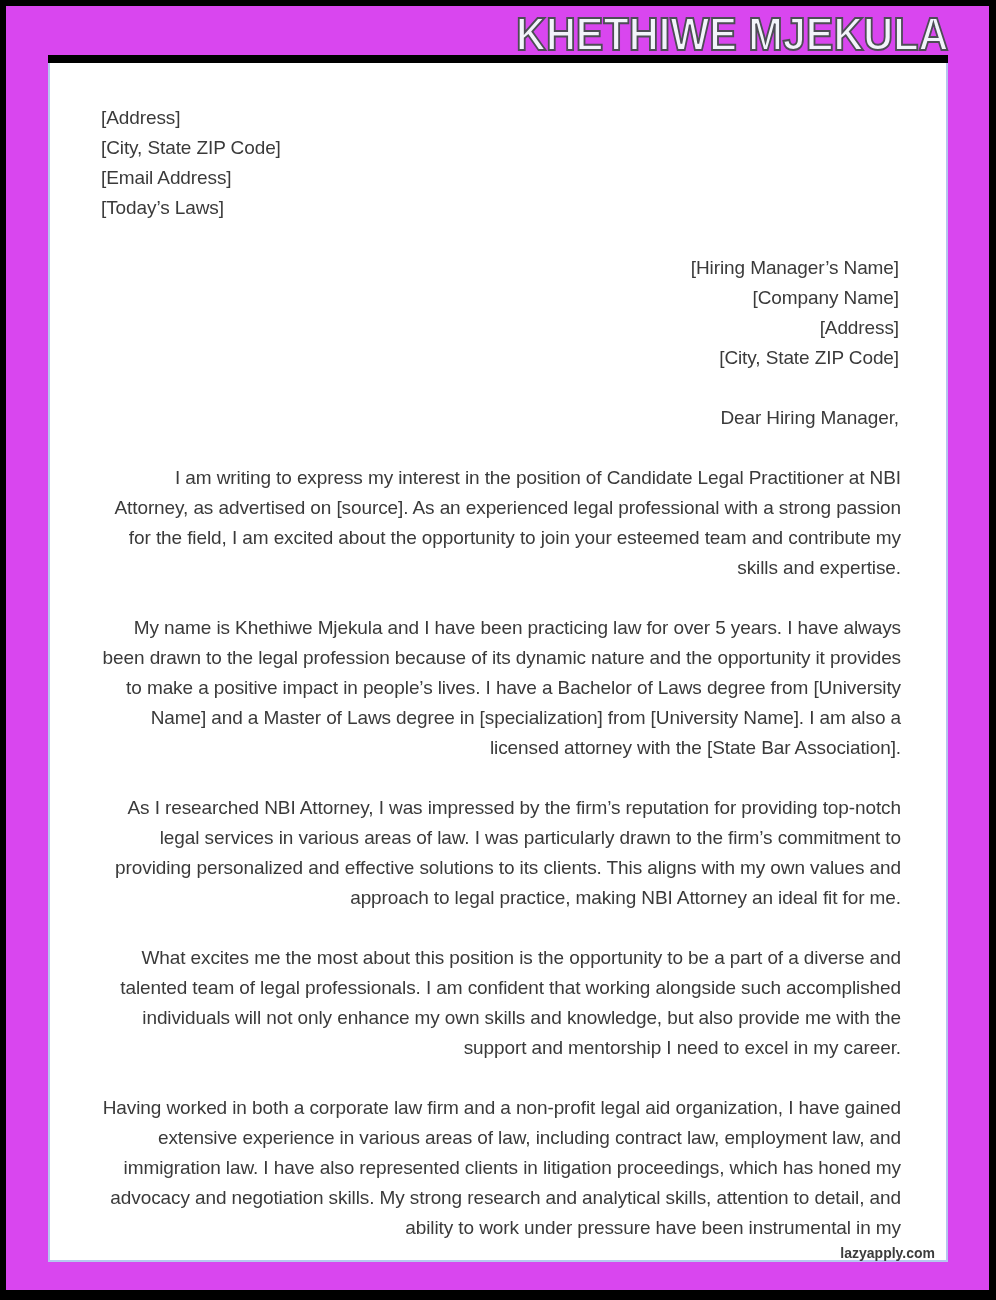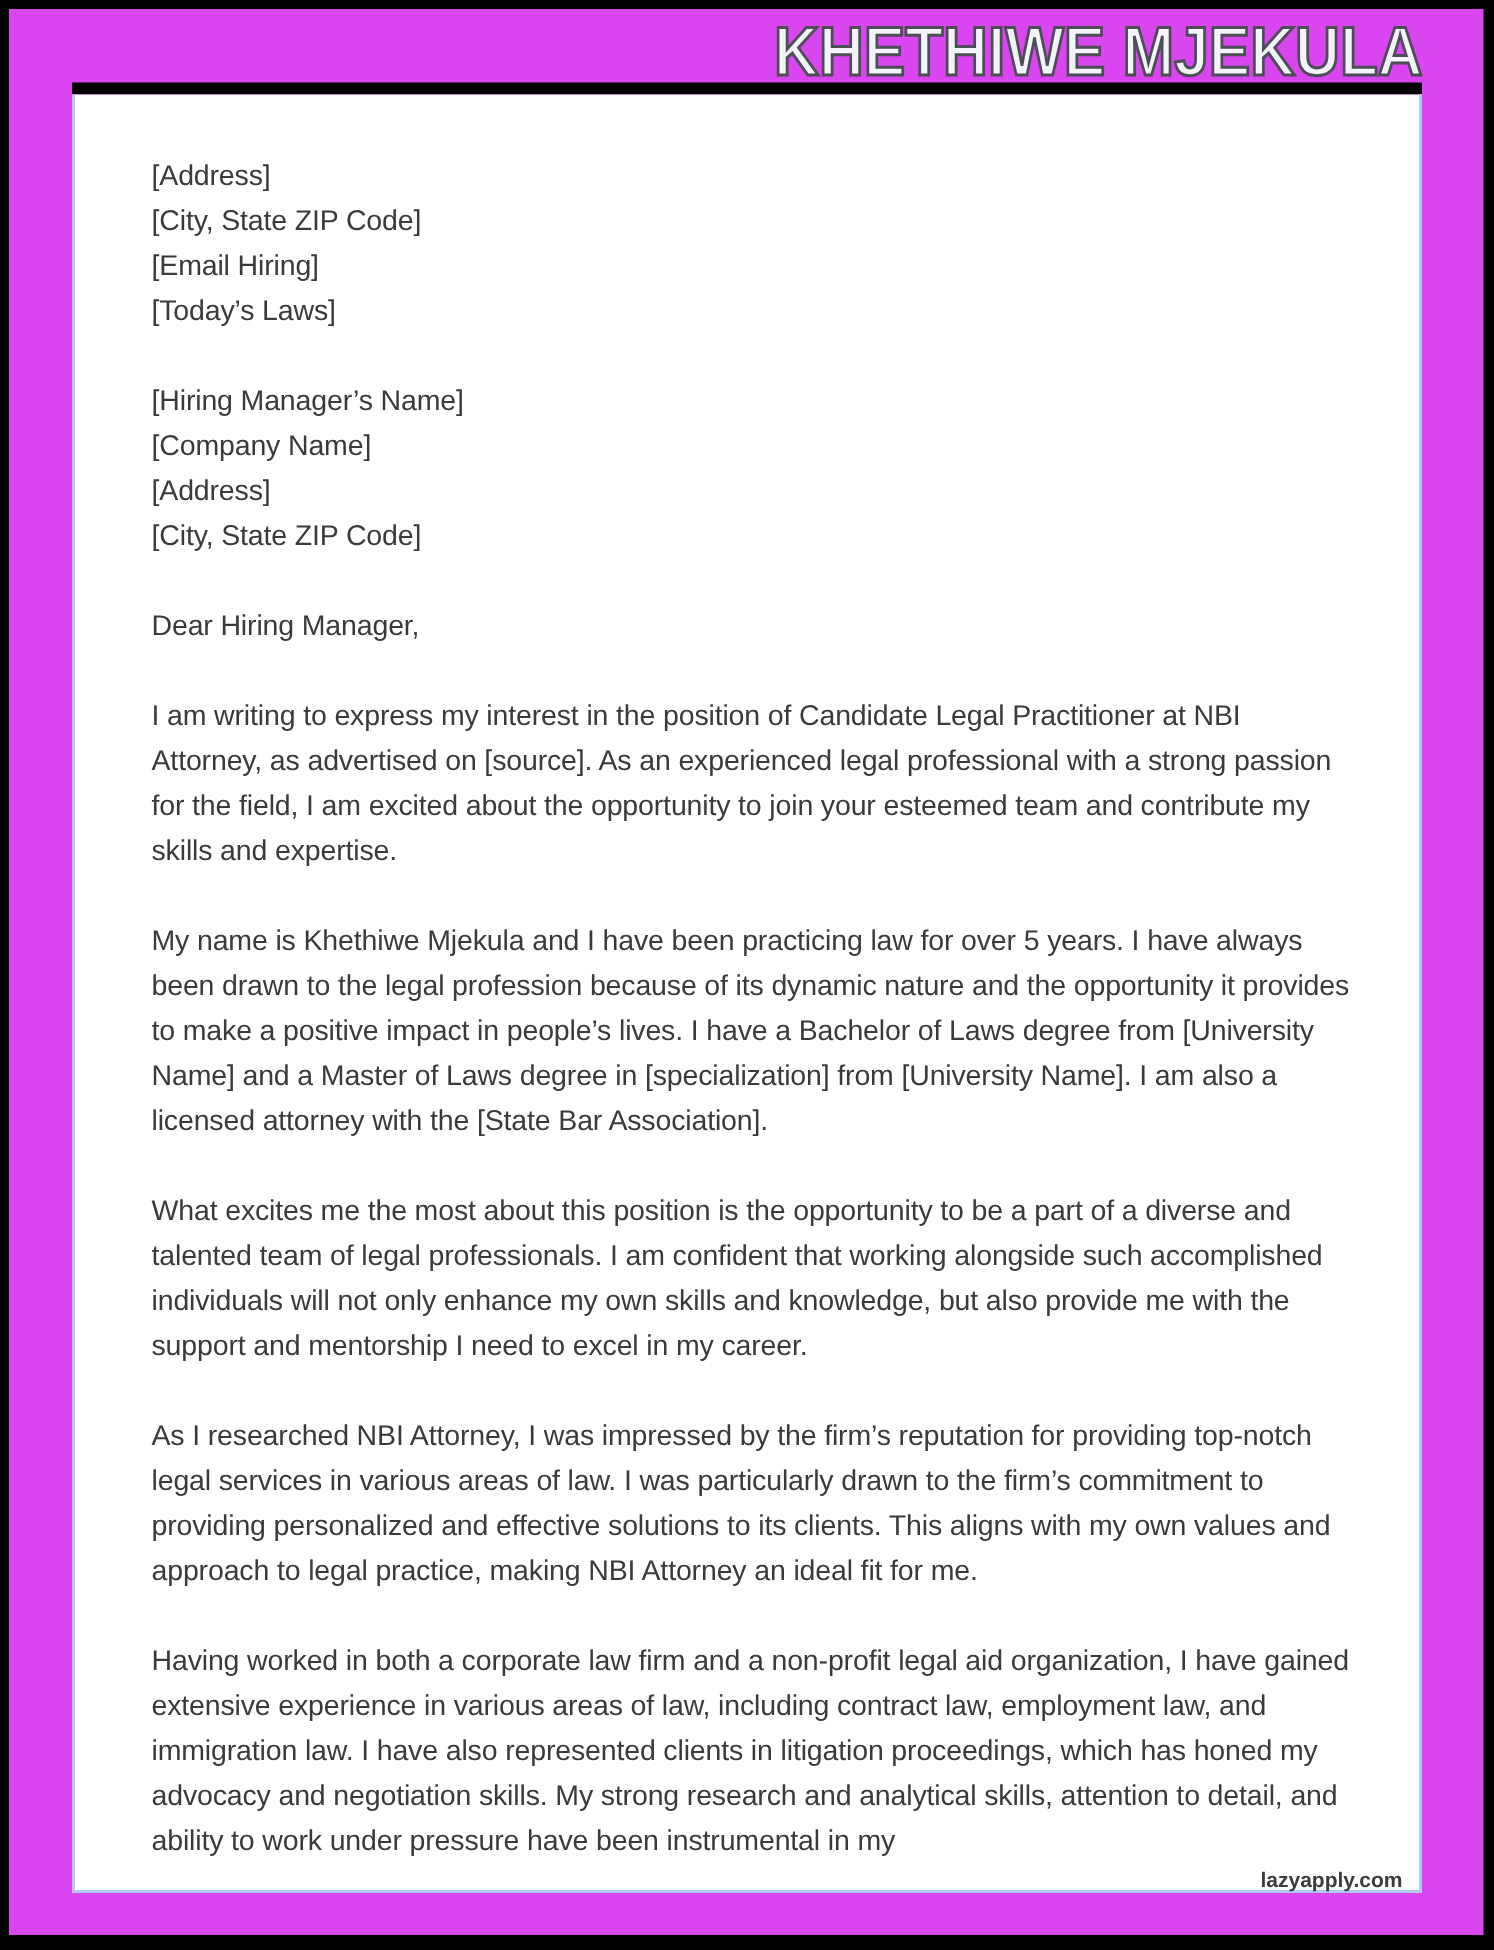--- a/index.html
+++ b/index.html
@@ -61,21 +61,21 @@
 
   .content {
     padding: 40px 47px 0 51px;
     width: 100%;
     font-size: 19px;
     line-height: 30px;
     letter-spacing: -0.1px;
     color: #3a3a3a;
   }
 
-  .block + .block { margin-top: 30px; }
+  .block + .block { margin-top: 30px; text-align: right; }
 
   .para { width: 800px; }
 
   .watermark {
     position: absolute;
     top: 1240px;
     right: 54px;
     font-size: 14px;
     line-height: 15px;
     color: #3c3c3c;
@@ -92,37 +92,37 @@
     <div class="header-name">KHETHIWE MJEKULA</div>
 
     <div class="top-bar"></div>
 
     <div class="page">
       <div class="content">
 
         <div class="block">
           <div class="line">[Address]</div>
           <div class="line">[City, State ZIP Code]</div>
-          <div class="line">[Email Hiring]</div>
+          <div class="line">[Email Address]</div>
           <div class="line">[Today’s Laws]</div>
         </div>
 
         <div class="block">
           <div class="line">[Hiring Manager’s Name]</div>
           <div class="line">[Company Name]</div>
           <div class="line">[Address]</div>
           <div class="line">[City, State ZIP Code]</div>
         </div>
 
         <div class="block">Dear Hiring Manager,</div>
 
         <div class="block para">I am writing to express my interest in the position of Candidate Legal Practitioner at NBI Attorney, as advertised on [source]. As an experienced legal professional with a strong passion for the field, I am excited about the opportunity to join your esteemed team and contribute my skills and expertise.</div>
         <div class="block para">My name is Khethiwe Mjekula and I have been practicing law for over 5 years. I have always been drawn to the legal profession because of its dynamic nature and the opportunity it provides to make a positive impact in people’s lives. I have a Bachelor of Laws degree from [University Name] and a Master of Laws degree in [specialization] from [University Name]. I am also a licensed attorney with the [State Bar Association].</div>
+        <div class="block para">As I researched NBI Attorney, I was impressed by the firm’s reputation for providing top-notch legal services in various areas of law. I was particularly drawn to the firm’s commitment to providing personalized and effective solutions to its clients. This aligns with my own values and approach to legal practice, making NBI Attorney an ideal fit for me.</div>
         <div class="block para">What excites me the most about this position is the opportunity to be a part of a diverse and talented team of legal professionals. I am confident that working alongside such accomplished individuals will not only enhance my own skills and knowledge, but also provide me with the support and mentorship I need to excel in my career.</div>
-        <div class="block para">As I researched NBI Attorney, I was impressed by the firm’s reputation for providing top-notch legal services in various areas of law. I was particularly drawn to the firm’s commitment to providing personalized and effective solutions to its clients. This aligns with my own values and approach to legal practice, making NBI Attorney an ideal fit for me.</div>
         <div class="block para">Having worked in both a corporate law firm and a non-profit legal aid organization, I have gained extensive experience in various areas of law, including contract law, employment law, and immigration law. I have also represented clients in litigation proceedings, which has honed my advocacy and negotiation skills. My strong research and analytical skills, attention to detail, and ability to work under pressure have been instrumental in my</div>
 
       </div>
     </div>
 
     <div class="watermark">lazyapply.com</div>
 
   </div>
 </div>
 

